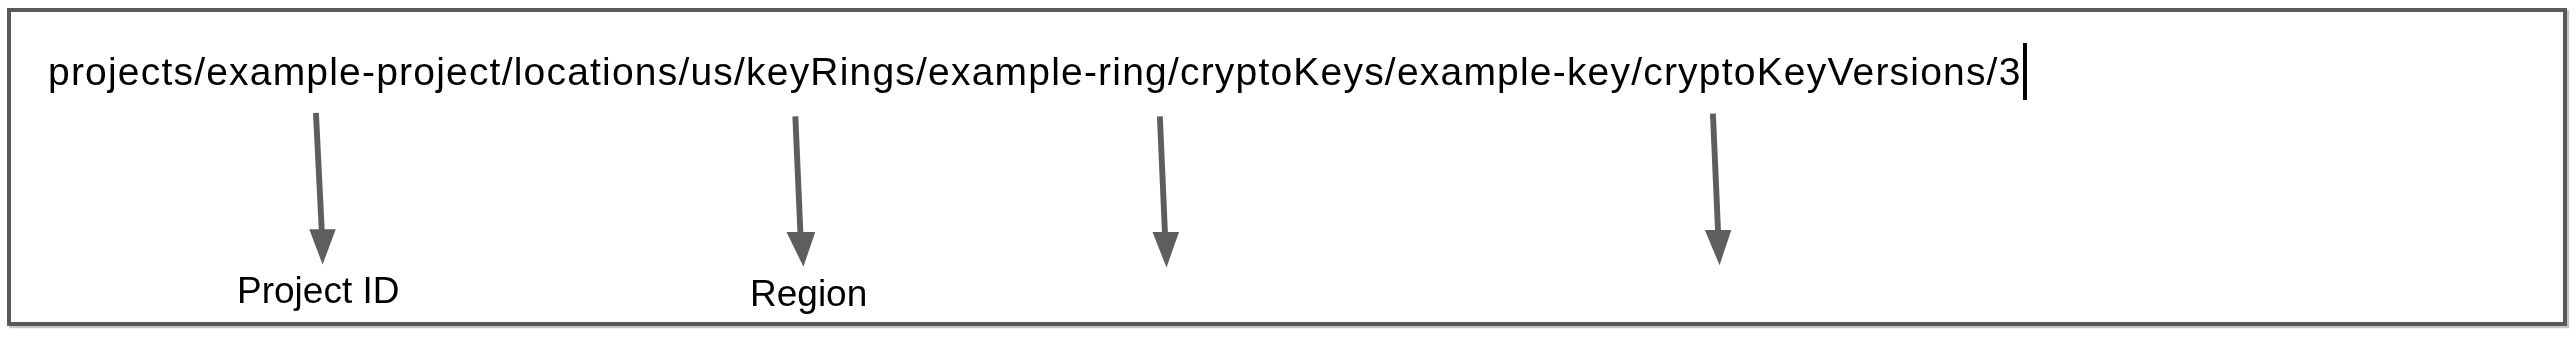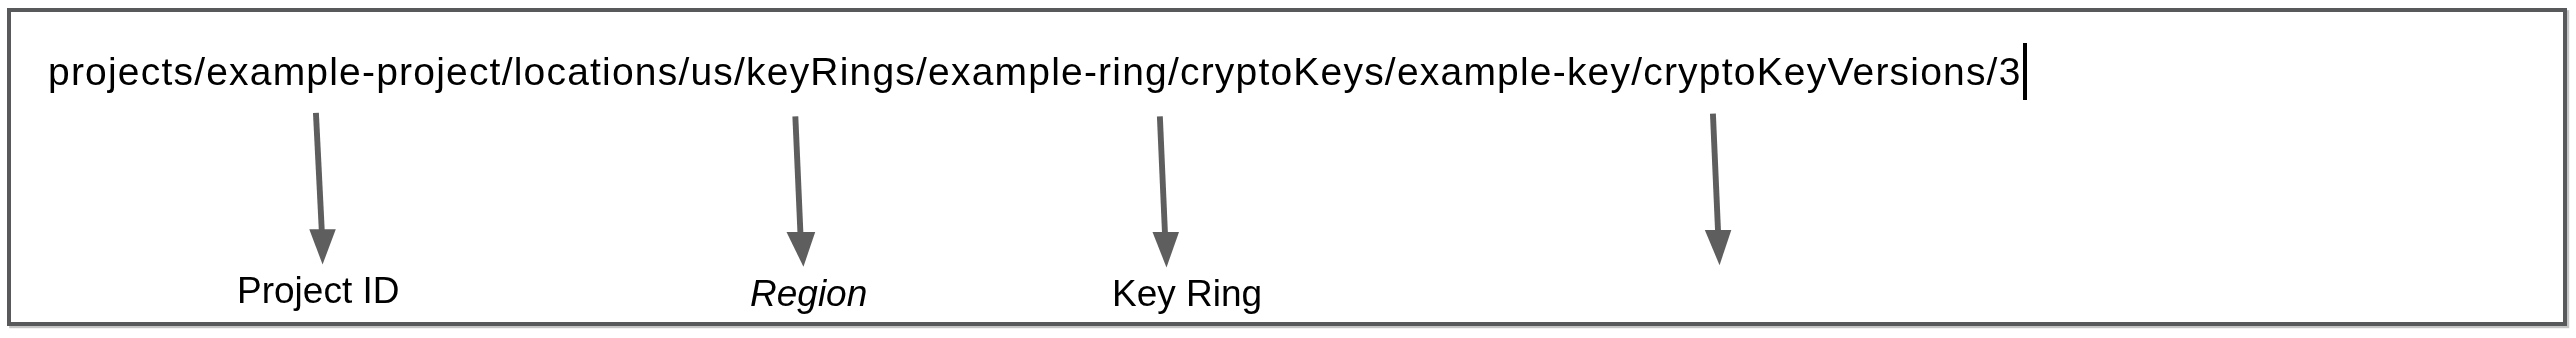--- a/index.html
+++ b/index.html
@@ -57,21 +57,21 @@
     fill: var(--arrow-gray, #5e5e5e);
   }
   .anno-label {
     position: absolute;
     font-size: 37px;
     line-height: 1;
     color: var(--text-black, #000000);
     white-space: nowrap;
   }
   .label-project-id { left: 237px; top: 272px; }
-  .label-region     { left: 750px; top: 275px; font-style: italic; }
+  .label-region     { left: 750px; top: 275px; }
   .label-key-ring   { left: 1112px; top: 275px; }
   .label-key-name   { left: 1643px; top: 272px; }
 </style>
 </head>
 <body>
 
 <div class="canvas">
 
   <div class="frame"></div>
 
@@ -93,17 +93,16 @@
     <g>
       <line x1="2326" y1="154" x2="2333" y2="315"></line>
       <polygon points="2315,312 2351,312 2335,360"></polygon>
     </g>
   </svg>
 
   <div class="anno-label label-project-id">Project ID</div>
 
   <div class="anno-label label-region">Region</div>
 
-  <div class="anno-label label-key-ring">Key Ring</div>
 
 
 </div>
 
 
 </body></html>

